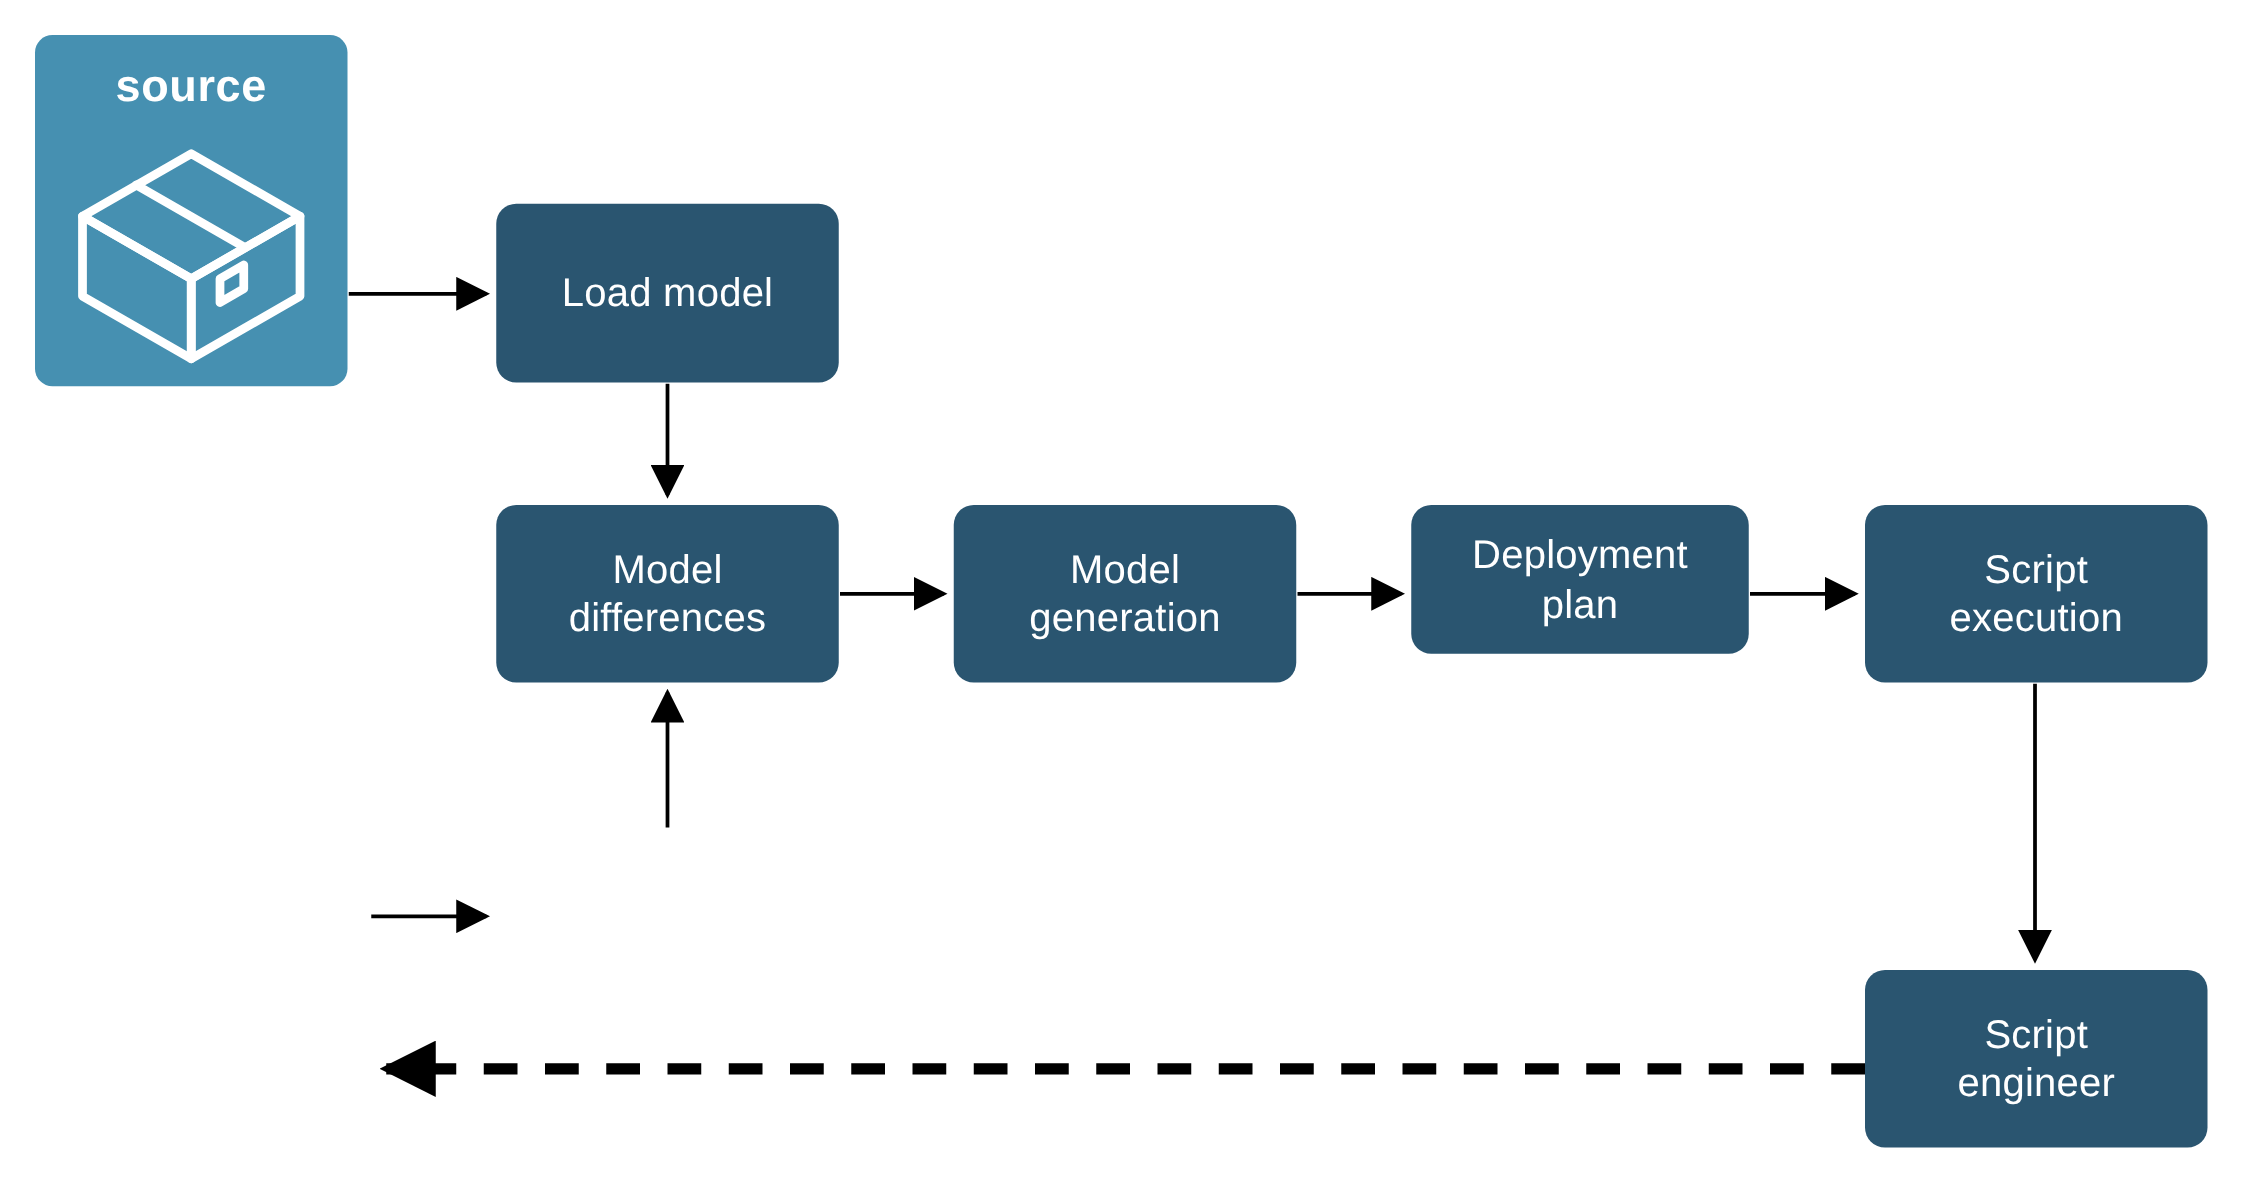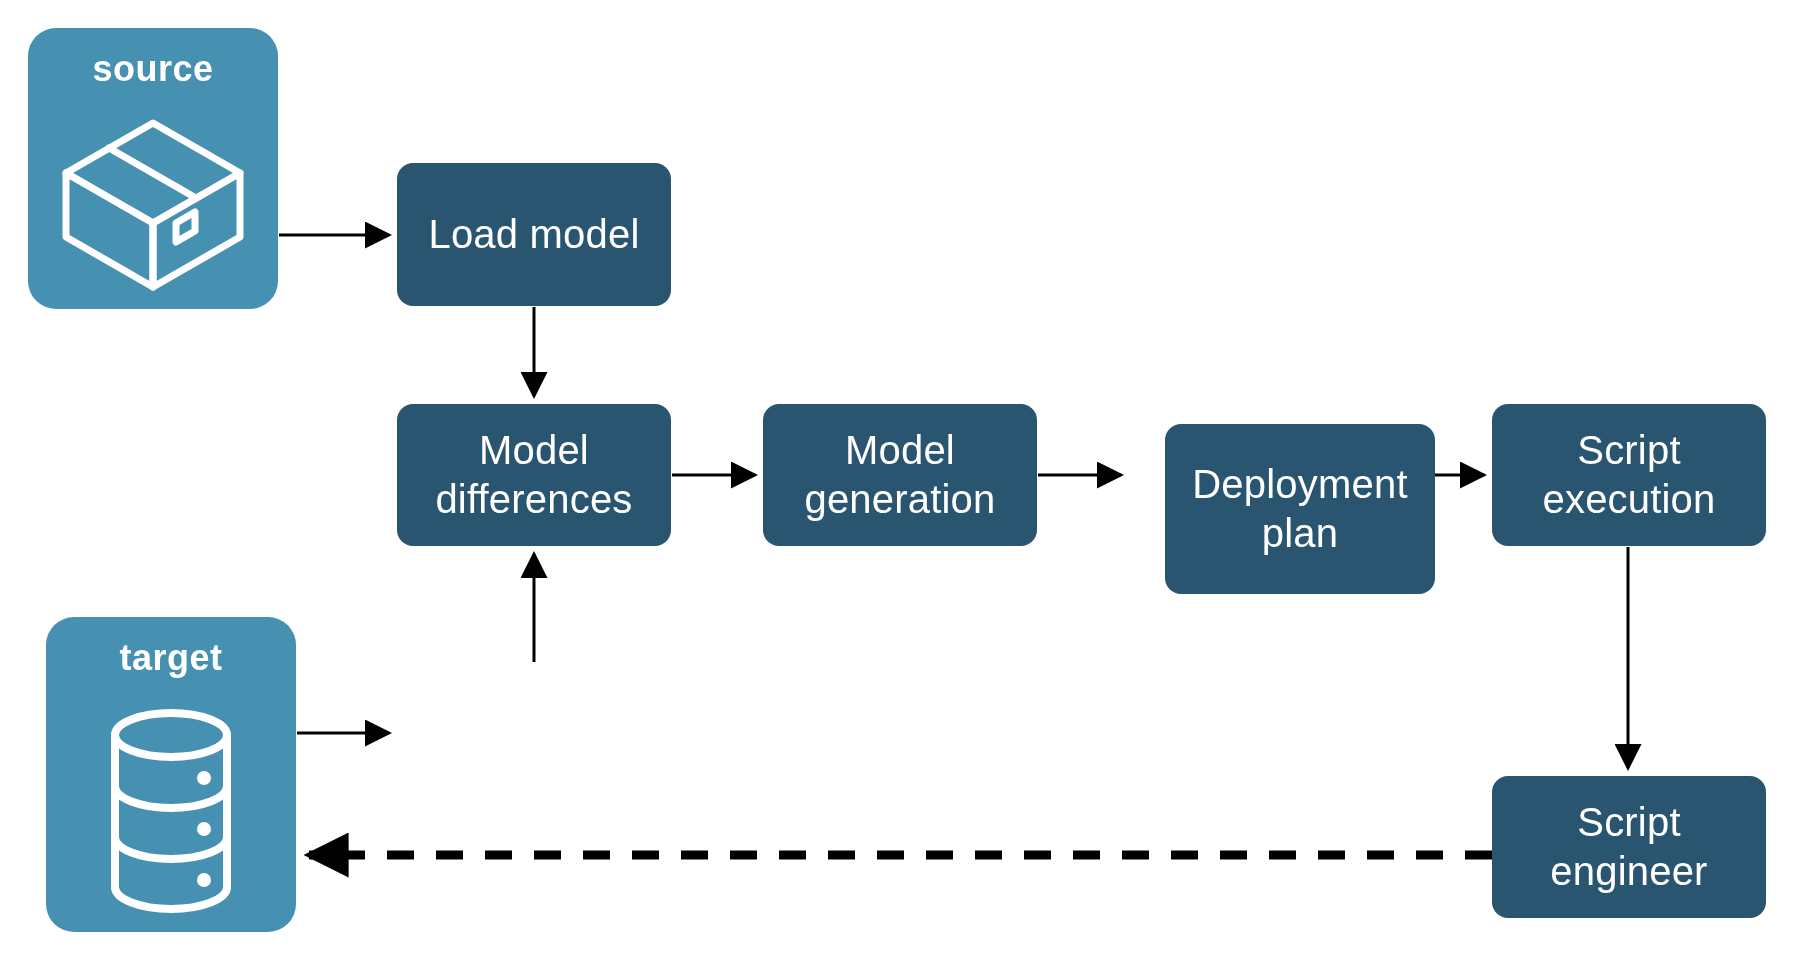--- a/index.html
+++ b/index.html
@@ -32,31 +32,31 @@
     display: flex;
     align-items: center;
     justify-content: center;
     text-align: center;
     color: #ffffff;
   }
   
   .proc {
     background: #2a5570;
     border-radius: 16px;
-    font-size: 40px;
+    font-size: 32px;
     line-height: 1.22;
     font-weight: 400;
     letter-spacing: 0.2px;
     padding: 6px 10px;
   }
   .proc .label { display: block; }
   
   .endpoint {
     background: #4690b1;
-    border-radius: 28px;
+    border-radius: 14px;
     flex-direction: column;
     justify-content: flex-start;
     padding-top: 20px;
   }
   .endpoint .ep-title {
     font-size: 36px;
     font-weight: bold;
     letter-spacing: 0.5px;
     margin-bottom: 10px;
     color: #ffffff;
@@ -116,45 +116,20 @@
           <path d="M182 58 L182 122 L95 172 L95 108 Z"></path>
 
           <path d="M51 33 L138 83"></path>
 
           <path d="M118 108 L137 97 L137 116 L118 127 Z"></path>
         </g>
       </svg>
     </div>
   </div>
 
-  <div class="node endpoint" style="left:46px; top:617px; width:250px; height:315px;">
-    <div class="ep-title">target</div>
-    <div class="ep-icon">
-      <svg width="160" height="212" viewBox="0 0 160 212">
-        <g fill="none" stroke="#ffffff" stroke-width="8" stroke-linejoin="round" stroke-linecap="round">
-
-          <ellipse cx="80" cy="30" rx="56" ry="22"></ellipse>
-
-          <path d="M24 30 L24 182"></path>
-          <path d="M136 30 L136 182"></path>
-
-          <path d="M24 182 A56 22 0 0 0 136 182"></path>
-
-          <path d="M24 81 A56 22 0 0 0 136 81"></path>
-
-          <path d="M24 132 A56 22 0 0 0 136 132"></path>
-        </g>
-        <g fill="#ffffff">
-          <circle cx="113" cy="73" r="7"></circle>
-          <circle cx="113" cy="124" r="7"></circle>
-          <circle cx="113" cy="175" r="7"></circle>
-        </g>
-      </svg>
-    </div>
-  </div>
 
   <div class="node proc" style="left:397px; top:163px; width:274px; height:143px;">
     <div>
       <span class="label">Load model</span>
     </div>
   </div>
 
   <div class="node proc" style="left:397px; top:404px; width:274px; height:142px;">
     <div>
       <span class="label">Model</span>
@@ -162,21 +137,21 @@
     </div>
   </div>
 
   <div class="node proc" style="left:763px; top:404px; width:274px; height:142px;">
     <div>
       <span class="label">Model</span>
       <span class="label">generation</span>
     </div>
   </div>
 
-  <div class="node proc" style="left:1129px; top:424px; width:270px; height:170px;margin-left:36px;">
+  <div class="node proc" style="left:1129px; top:404px; width:270px; height:119px;">
     <div>
       <span class="label">Deployment</span>
       <span class="label">plan</span>
     </div>
   </div>
 
   <div class="node proc" style="left:1492px; top:404px; width:274px; height:142px;">
     <div>
       <span class="label">Script</span>
       <span class="label">execution</span>

